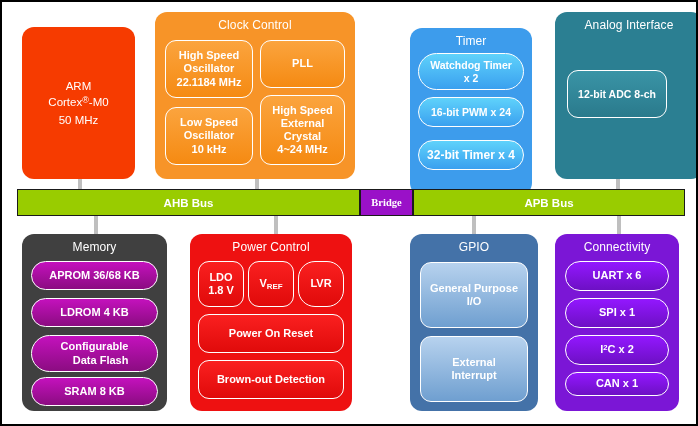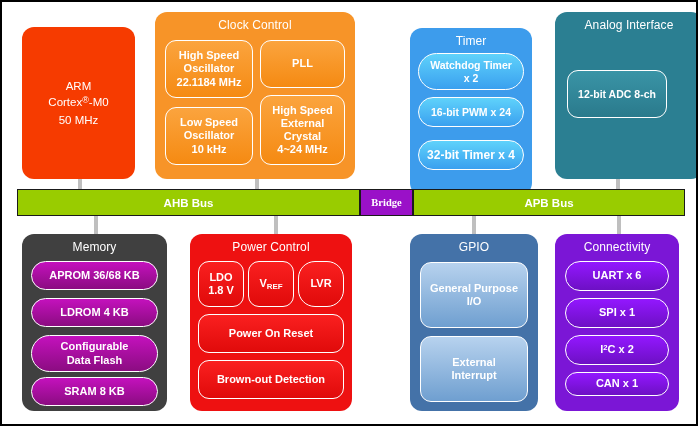--- a/index.html
+++ b/index.html
@@ -243,21 +243,21 @@
     <div class="block-title">Memory</div>
 
     <div class="node pill" style="left:9px; top:27px; width:127px; height:29px;">
       <div>APROM 36/68 KB</div>
     </div>
 
     <div class="node pill" style="left:9px; top:64px; width:127px; height:29px;">
       <div>LDROM 4 KB</div>
     </div>
 
-    <div class="node pill" style="left:9px; top:101px; width:127px; height:37px;">
+    <div class="node pill" style="left:9px; top:101px; width:127px; height:37px;text-align:right;">
       <div>
         <span>Configurable</span><br>
         <span>Data Flash</span>
       </div>
     </div>
 
     <div class="node pill" style="left:9px; top:143px; width:127px; height:29px;">
       <div>SRAM 8 KB</div>
     </div>
   </div>

